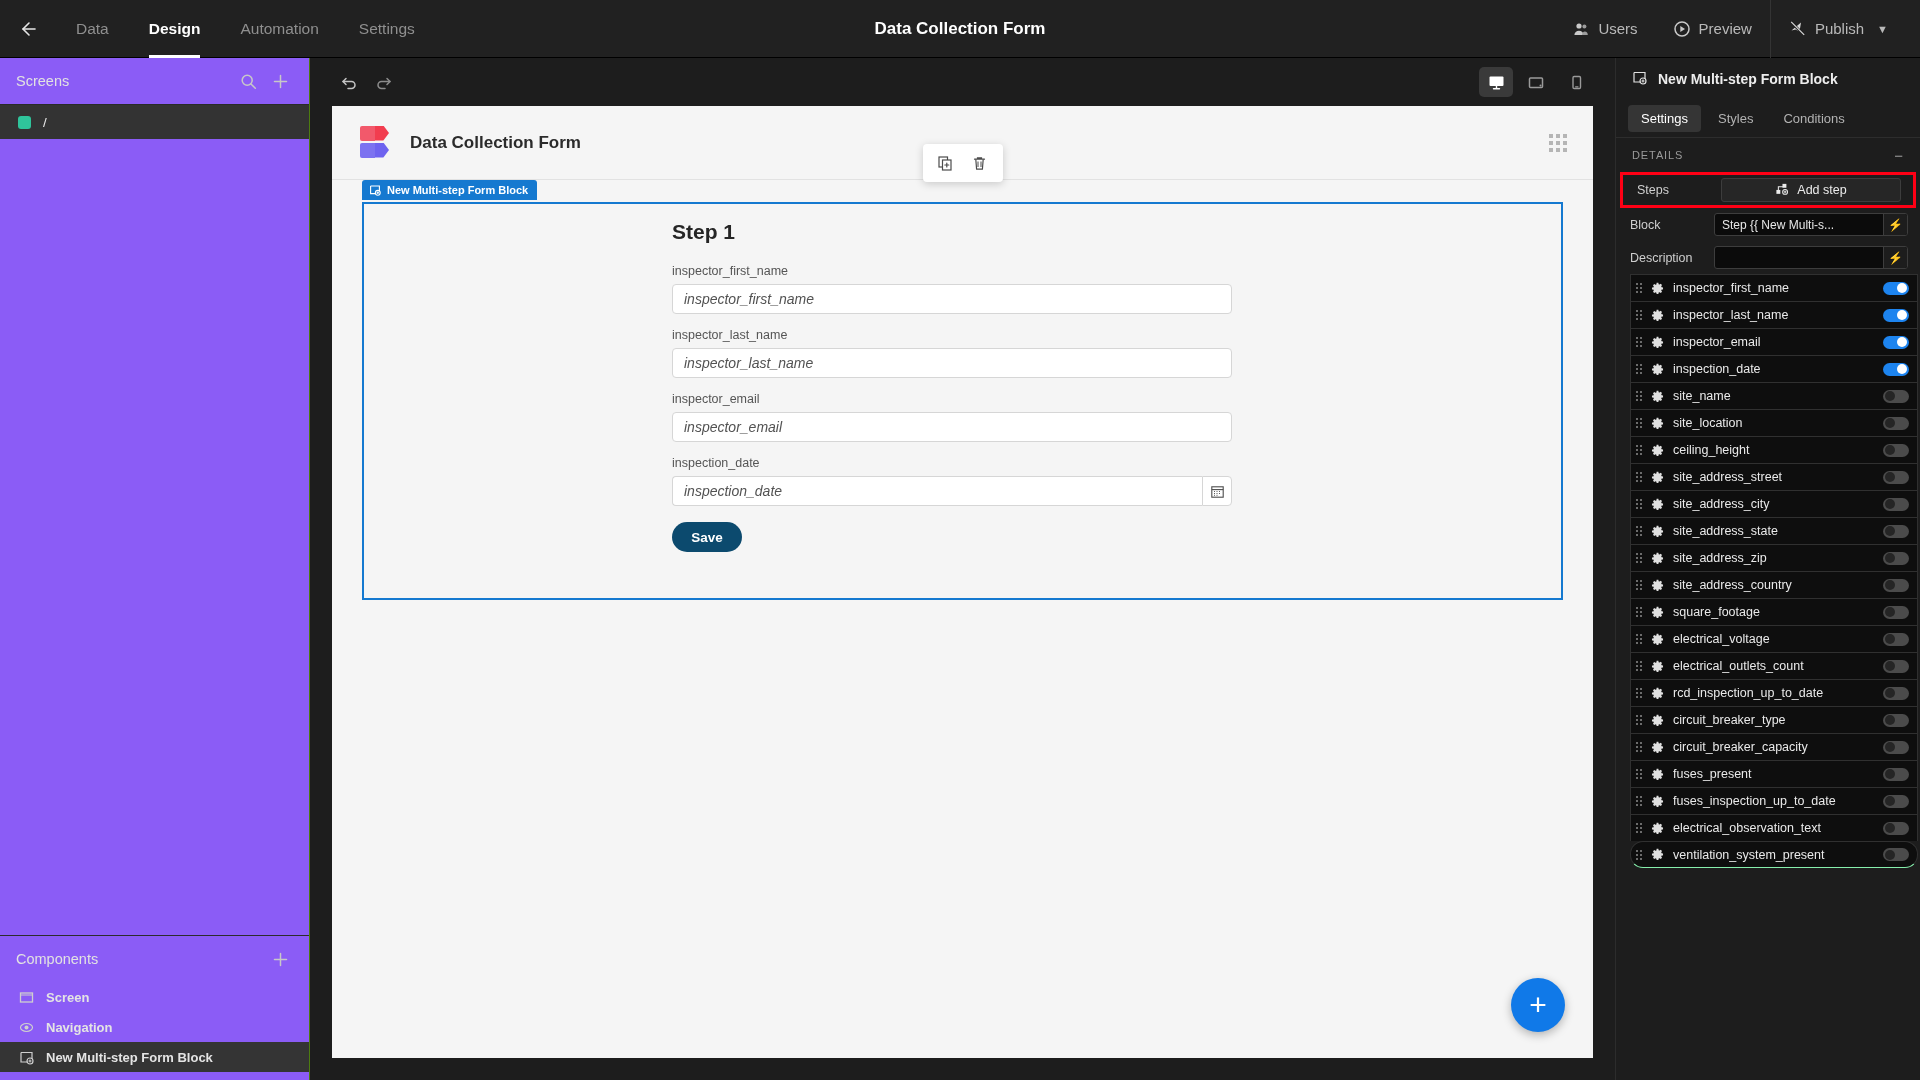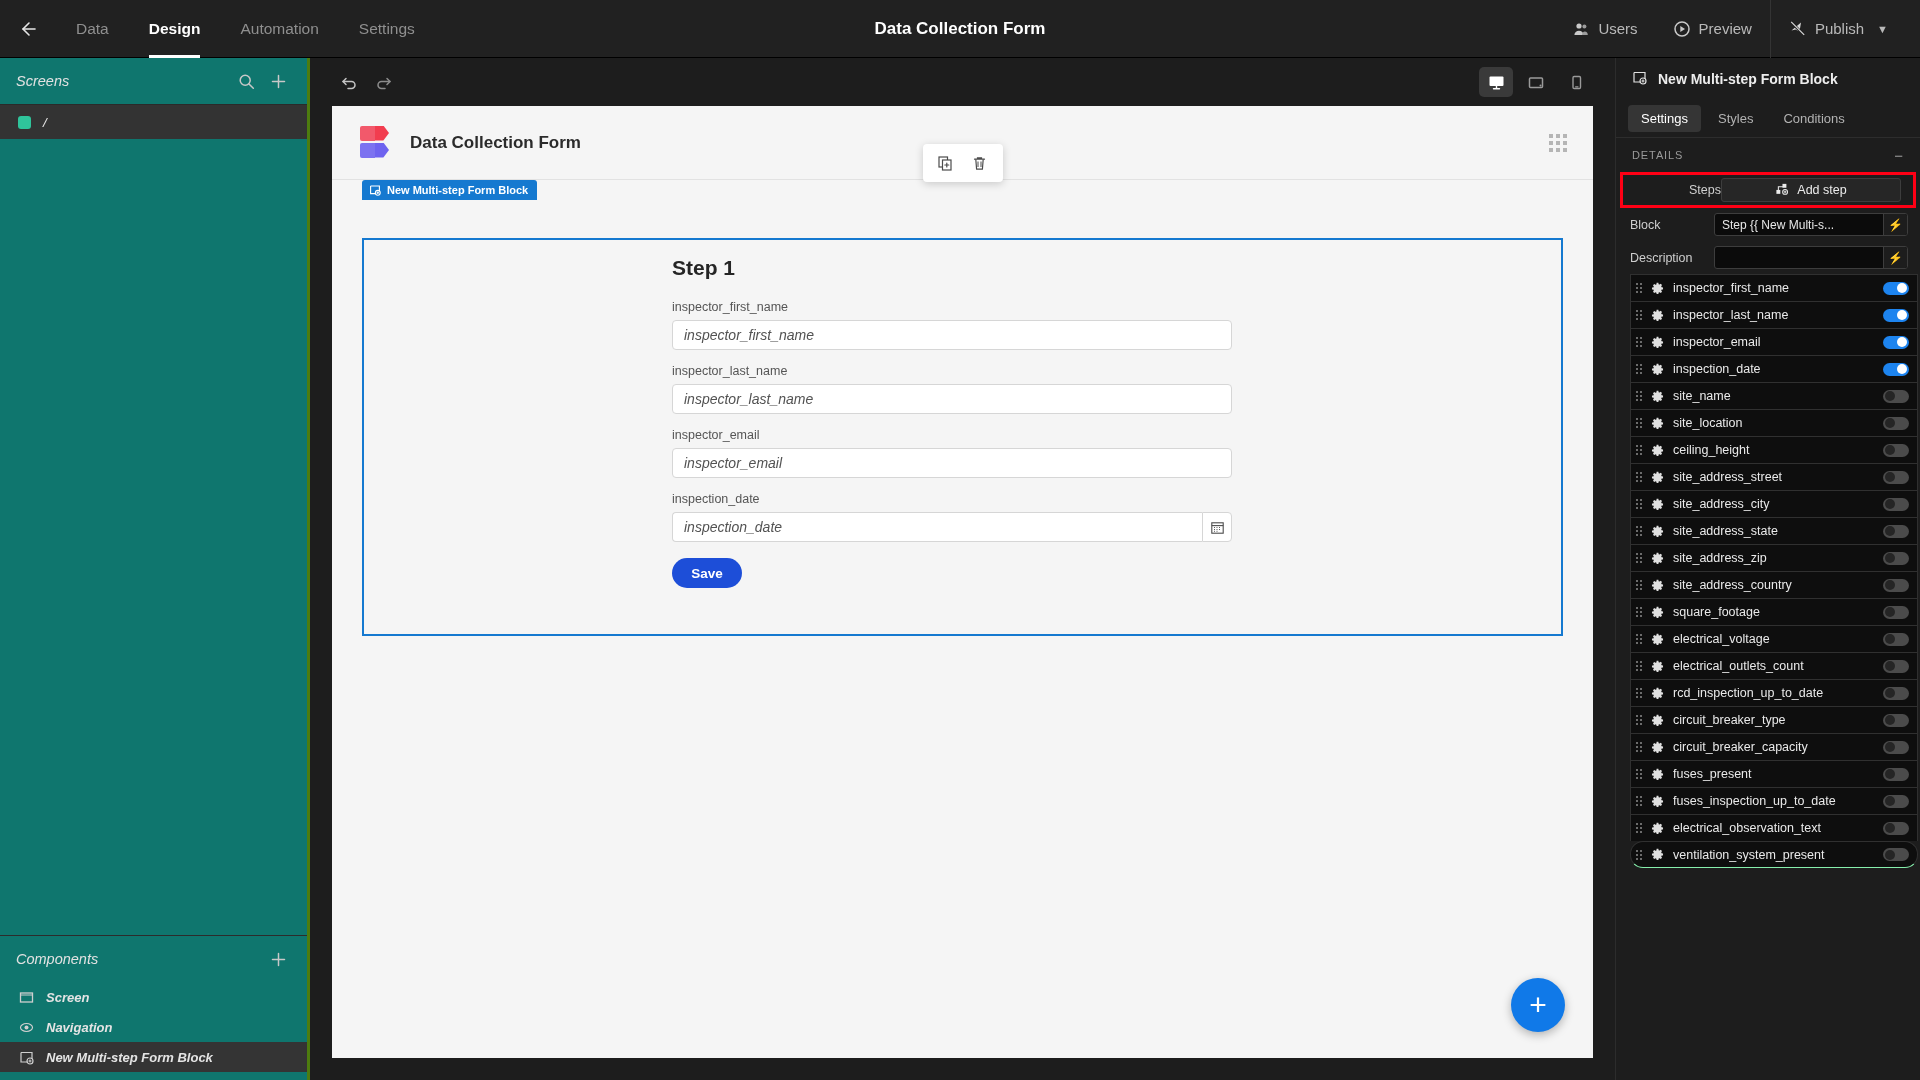--- a/index.html
+++ b/index.html
@@ -54,23 +54,23 @@
   }
   .top-sep { width: 1px; height: 58px; background: #343434; }
   .chev { font-size: 11px; color: #b9b9b9; margin-left: 4px; }
 
   
   .body { flex: 1; display: flex; min-height: 0; }
 
   
   .left {
     width: 310px; flex: 0 0 310px;
-    background: #0f766e;
-    border-right: 3px solid #4d7c0f;
-    display: flex; flex-direction: column; font-style: italic;
+    background: #8b5cf6;
+    border-right: 1px solid #4d7c0f;
+    display: flex; flex-direction: column;
   }
   .panel-head {
     height: 46px; display: flex; align-items: center;
     padding: 0 16px; color: #e2e2e2; font-size: 14.5px;
   }
   .panel-head .t { flex: 1; }
   .panel-head .ic {
     width: 26px; height: 26px; display: flex; align-items: center; justify-content: center;
     color: #c8c8c8; cursor: pointer; margin-left: 6px;
   }
@@ -144,21 +144,21 @@
   .blk-area { position: relative; padding: 22px 30px 0 30px; }
   .blk-tab {
     position: absolute; left: 30px; top: 0;
     background: #1579d0; color: #fff; font-size: 11px; font-weight: bold;
     height: 20px; display: flex; align-items: center; gap: 6px;
     padding: 0 9px 0 7px; border-radius: 3px 3px 0 0;
     z-index: 5;
   }
   .blk-box {
     border: 2px solid #1579d0; background: #f5f5f5;
-    min-height: 398px; padding: 16px 0 28px 0; margin-top: 36px;
+    min-height: 398px; padding: 16px 0 28px 0;
   }
   .step-title {
     font-size: 21px; font-weight: bold; color: #252525;
     padding-left: 308px; margin-bottom: 20px;
   }
   .step-text {
     font-size: 14.5px; font-style: italic; color: #6e6e6e;
     padding-left: 308px; margin-bottom: 24px;
   }
   .fld { padding-left: 308px; margin-bottom: 14px; position: relative; }
@@ -171,21 +171,21 @@
   }
   .fld.date .fld-input { width: 530px; border-radius: 4px 0 0 4px; border-right: none; }
   .date-row { display: flex; }
   .date-btn {
     width: 30px; height: 30px; background: #fff; border: 1px solid #d6d6d6;
     border-radius: 0 4px 4px 0; display: flex; align-items: center; justify-content: center;
     color: #4c4c4c; cursor: pointer;
   }
   .save-btn {
     margin-left: 308px; margin-top: 16px;
-    background: #1d4ed8; color: #fff; font-size: 13.5px; font-weight: bold;
+    background: #0c4a6e; color: #fff; font-size: 13.5px; font-weight: bold;
     height: 30px; width: 70px; border-radius: 15px;
     display: flex; align-items: center; justify-content: center; cursor: pointer;
   }
   .fab {
     position: absolute; right: 28px; bottom: 26px;
     width: 54px; height: 54px; border-radius: 50%;
     background: #1079e8; color: #fff;
     display: flex; align-items: center; justify-content: center;
     font-size: 30px; font-weight: 300; line-height: 1;
     box-shadow: 0 3px 10px rgba(0,0,0,.28); cursor: pointer; z-index: 7;
@@ -214,21 +214,21 @@
   .details-head .t { flex: 1; }
   .details-head .minus { color: #9a9a9a; cursor: pointer; font-size: 15px; }
 
   .steps-row-wrap { position: relative; padding: 0 2px; }
   .steps-highlight {
     border: 3px solid #ff0015; margin: 0 2px;
   }
   .steps-row {
     height: 30px; display: flex; align-items: center; padding: 0 12px 0 14px;
   }
-  .steps-row .lbl { font-size: 12.5px; color: #cfcfcf; flex: 0 0 84px; text-align: right; }
+  .steps-row .lbl { font-size: 12.5px; color: #cfcfcf; flex: 0 0 84px; }
   .add-step-btn {
     flex: 1; height: 24px; background: #262626; border: 1px solid #3d3d3d;
     border-radius: 3px; display: flex; align-items: center; justify-content: center;
     gap: 8px; color: #ececec; font-size: 12.5px; cursor: pointer;
   }
 
   .prop-row { height: 33px; display: flex; align-items: center; padding: 0 12px 0 14px; }
   .prop-row .lbl { font-size: 12.5px; color: #cfcfcf; flex: 0 0 84px; }
   .prop-input {
     flex: 1; height: 23px; display: flex; align-items: stretch;

